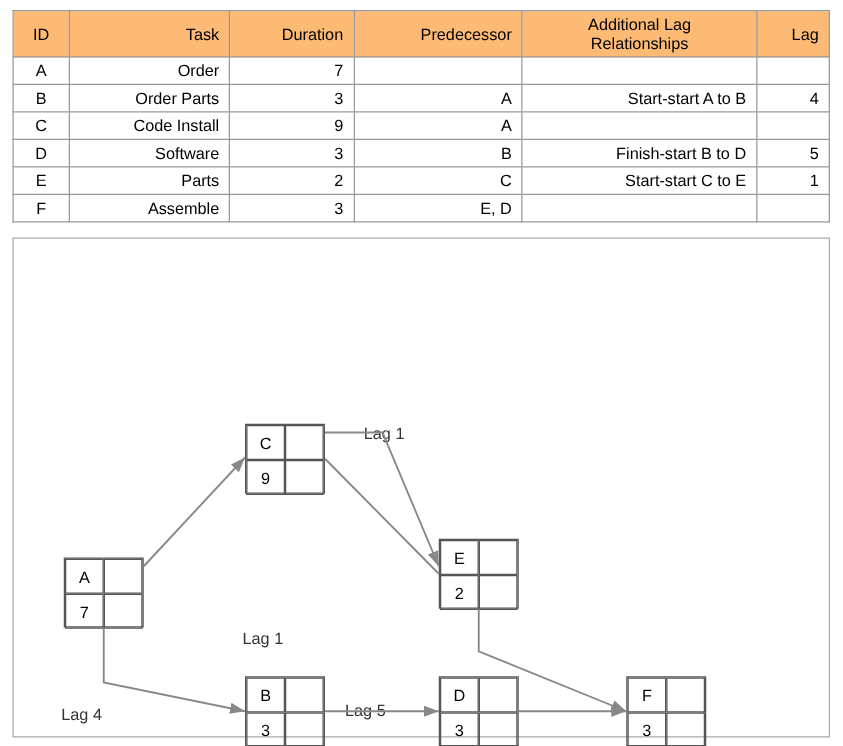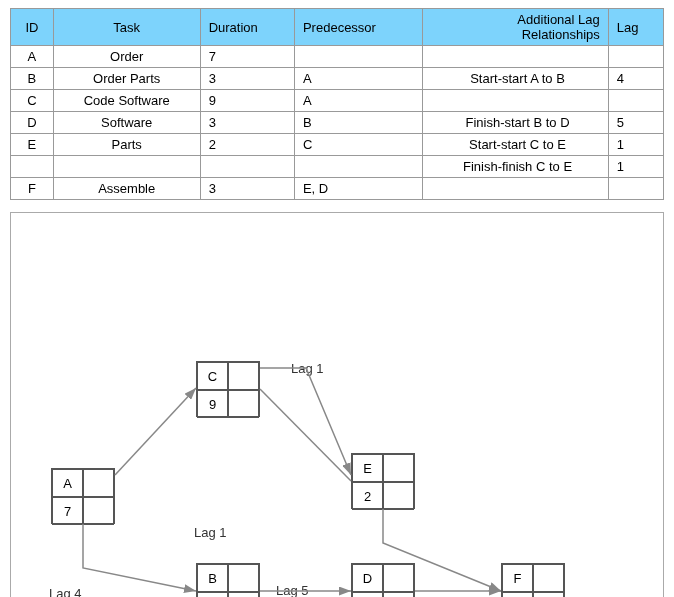--- a/index.html
+++ b/index.html
@@ -16,38 +16,37 @@
       padding: 8px 10px 4px 10px;
     }
     table {
       width: 100%;
       border-collapse: collapse;
       font-size: 13px;
     }
     th, td {
       border: 1px solid #999;
       padding: 3px 8px;
-      text-align: left;
+      text-align: right;
     }
     th {
-      background: #7dd3fc;
+      background: #fdba74;
       font-weight: normal;
     }
     td:first-child, th:first-child {
       text-align: center;
     }
     td:nth-child(2), th:nth-child(2) {
+    }
+    td:nth-child(5) {
+      text-align: right;
+      padding-left: 12px;
+    }
+    th:nth-child(5) {
       text-align: center;
-    }
-    td:nth-child(5) {
-      text-align: center;
-      padding-left: 12px;
-    }
-    th:nth-child(5) {
-      text-align: right;
     }
 
     
     .diagram-section {
       border: 1px solid #aaa;
       margin: 8px 10px;
       position: relative;
       height: 400px;
       background: #fff;
     }
@@ -113,21 +112,21 @@
       <tr>
         <td>B</td>
         <td>Order Parts</td>
         <td>3</td>
         <td>A</td>
         <td>Start-start A to B</td>
         <td>4</td>
       </tr>
       <tr>
         <td>C</td>
-        <td>Code Software</td>
+        <td>Code Install</td>
         <td>9</td>
         <td>A</td>
         <td></td>
         <td></td>
       </tr>
       <tr>
         <td>D</td>
         <td>Software</td>
         <td>3</td>
         <td>B</td>
@@ -136,28 +135,20 @@
       </tr>
       <tr>
         <td>E</td>
         <td>Parts</td>
         <td>2</td>
         <td>C</td>
         <td>Start-start C to E</td>
         <td>1</td>
       </tr>
       <tr>
-        <td></td>
-        <td></td>
-        <td></td>
-        <td></td>
-        <td>Finish-finish C to E</td>
-        <td>1</td>
-      </tr>
-      <tr>
         <td>F</td>
         <td>Assemble</td>
         <td>3</td>
         <td>E, D</td>
         <td></td>
         <td></td>
       </tr>
     </tbody>
   </table>
 </div>

